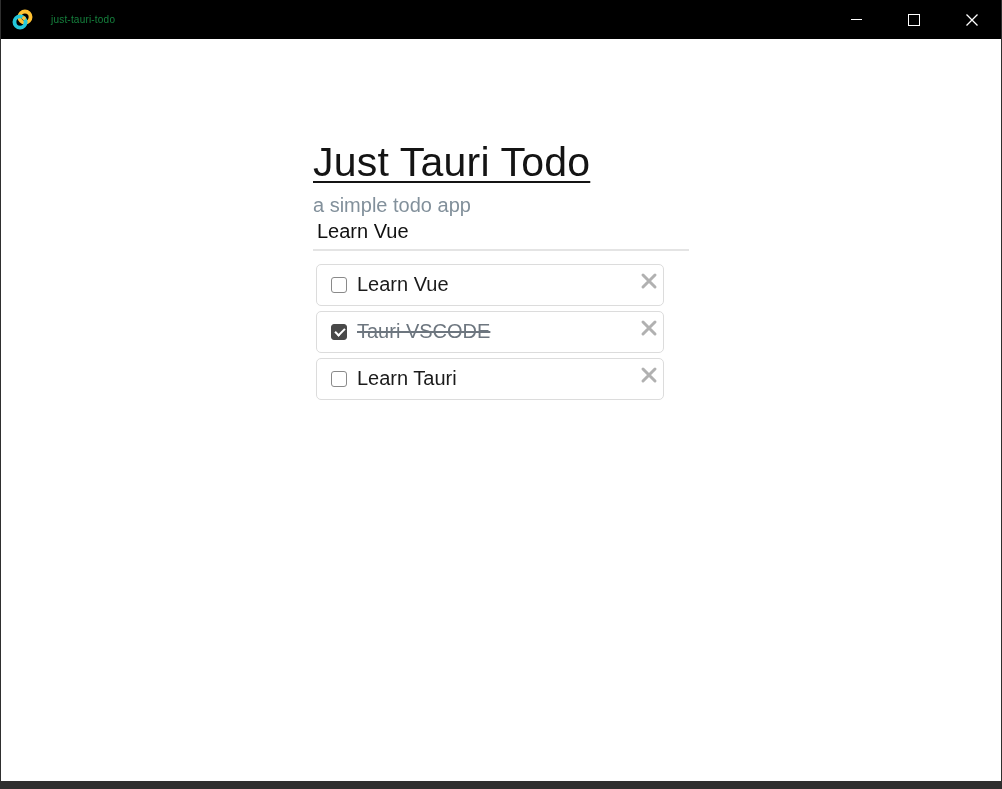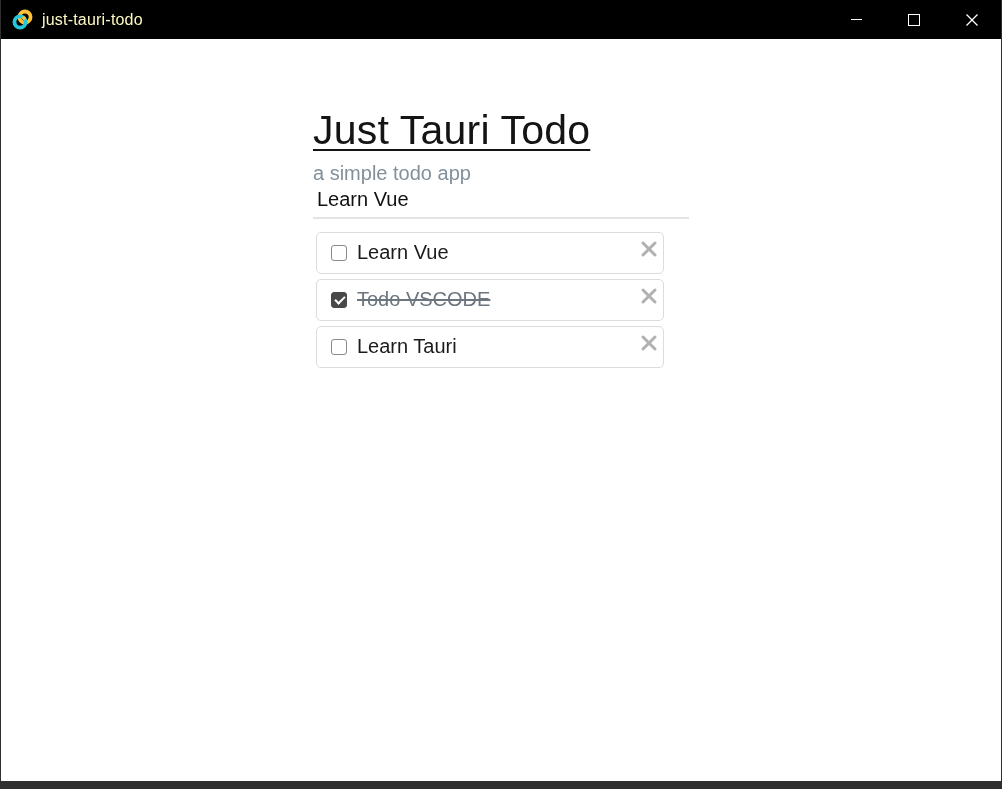--- a/index.html
+++ b/index.html
@@ -22,23 +22,23 @@
     align-items: center;
     color: #ffffff;
     user-select: none;
   }
   .titlebar .app-icon {
     width: 21px; height: 21px;
     margin-left: 11px;
     display: inline-flex;
   }
   .titlebar .title-text {
-    margin-left: 9px;
-    font-size: 16px;
-    color: #fef9c3;
+    margin-left: 18px;
+    font-size: 10px;
+    color: #15803d;
     letter-spacing: 0.2px;
   }
   .window-controls {
     margin-left: auto;
     height: 100%;
     display: flex;
   }
   .win-btn {
     width: 58px;
     height: 100%;
@@ -55,21 +55,21 @@
 
   
   .content {
     flex: 1 1 auto;
     background: #ffffff;
     overflow: hidden;
   }
   .container {
     width: 376px;
     margin: 0 auto;
-    padding-top: 68px;
+    padding-top: 100px;
   }
   h1.app-heading {
     font-size: 41px;
     font-weight: 400;
     color: #141414;
     text-decoration: underline;
     text-underline-offset: 5px;
     text-decoration-thickness: 2px;
     margin-bottom: 8px;
     letter-spacing: 0.2px;
@@ -206,21 +206,21 @@
         <span class="todo-label">Learn Vue</span>
         <button class="delete-btn" aria-label="Delete todo">
           <svg width="18" height="18" viewBox="0 0 18 18">
             <path d="M3 3 L15 15 M15 3 L3 15" stroke="#b1b1b1" stroke-width="3" stroke-linecap="round"></path>
           </svg>
         </button>
       </li>
 
       <li class="todo-item done">
         <input type="checkbox" class="todo-checkbox" checked="" style="">
-        <span class="todo-label">Todo VSCODE</span>
+        <span class="todo-label">Tauri VSCODE</span>
         <button class="delete-btn" aria-label="Delete todo">
           <svg width="18" height="18" viewBox="0 0 18 18">
             <path d="M3 3 L15 15 M15 3 L3 15" stroke="#b1b1b1" stroke-width="3" stroke-linecap="round"></path>
           </svg>
         </button>
       </li>
 
       <li class="todo-item">
         <input type="checkbox" class="todo-checkbox" style="">
         <span class="todo-label">Learn Tauri</span>

